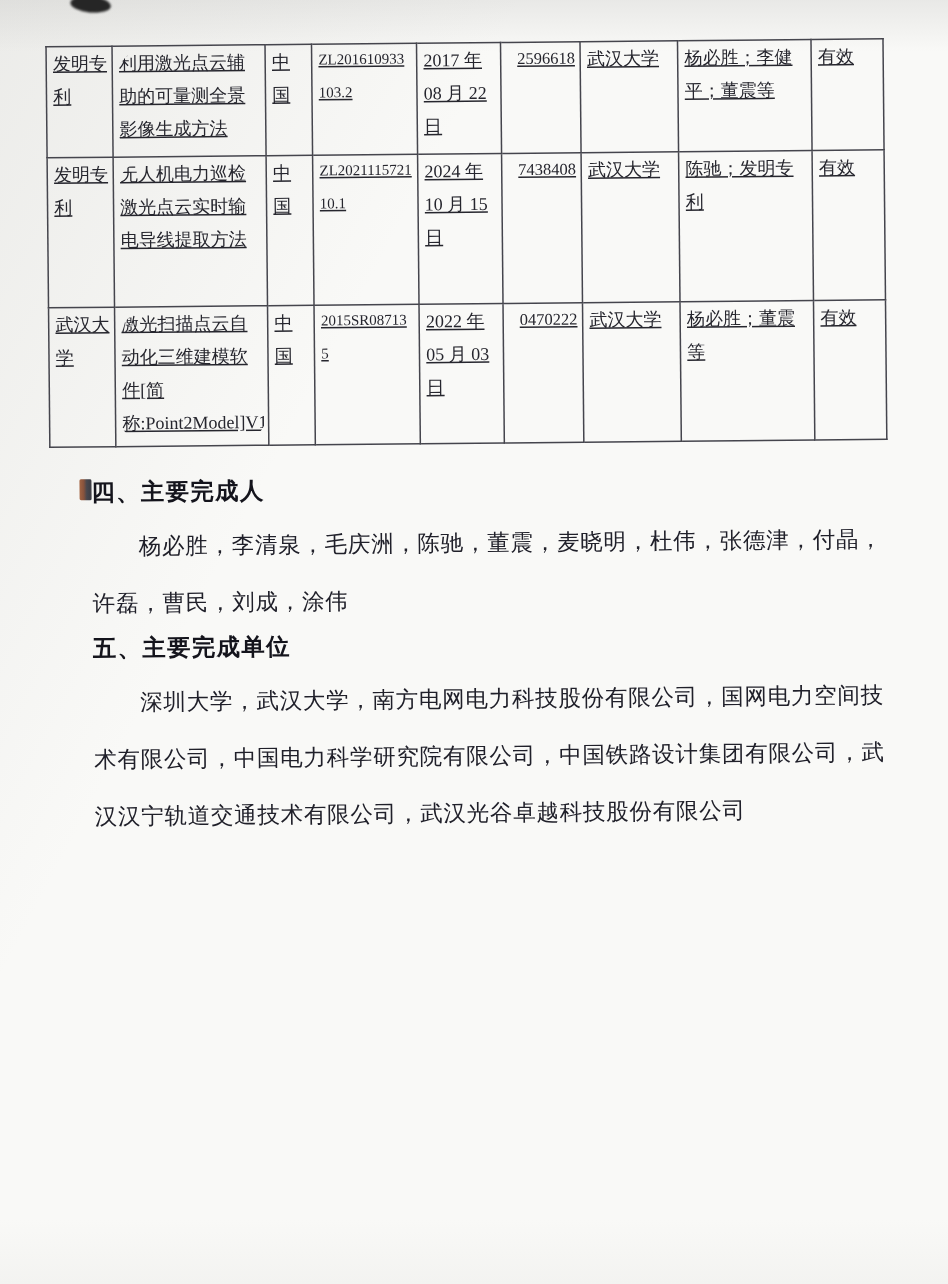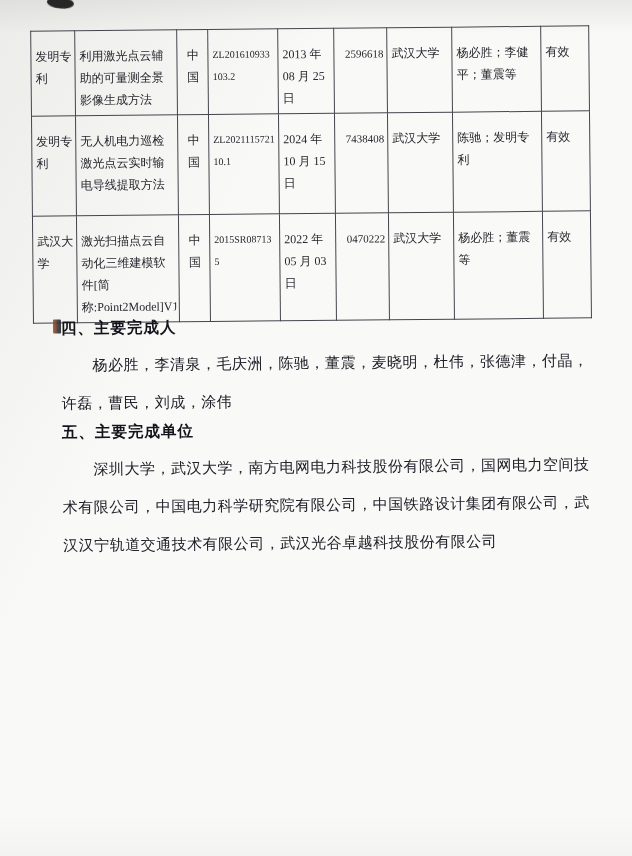--- a/index.html
+++ b/index.html
@@ -61,27 +61,28 @@
     width: 558px;
     border-collapse: collapse;
     table-layout: fixed;
     font-size: 12px;
     line-height: 22px;
     color: #26262e;
   }
   table.doc-table td {
     border: 1.6px solid #45454d;
     vertical-align: top;
-    padding: 14px 3px 4px 4px;
+    padding: 0 3px 4px 4px;
     overflow: hidden;
+    text-decoration: underline;
   }
   tr.r1 { height: 74px; }
   tr.r2 { height: 100px; }
   tr.r3 { height: 86px; }
-  td.c-country { text-align: center; padding-left: 2px; padding-right: 2px; border-radius: 11px; }
+  td.c-country { text-align: left; padding-left: 2px; padding-right: 2px; border-radius: 11px; }
   td.c-num {
     word-break: break-all;
     font-size: 10px;
     line-height: 22px;
     letter-spacing: 0;
   }
   td.c-cert { text-align: right; font-size: 11px; }
   td.c-name { padding-left: 5px; border-radius: 24px; }
   
   .sec {
@@ -129,21 +130,21 @@
         <col style="width:65px">
           <col style="width:89px">
           <col style="width:48px">
       </colgroup>
       <tbody>
         <tr class="r1">
           <td class="c-type">发明专利</td>
           <td class="c-name">利用激光点云辅助的可量测全景影像生成方法</td>
           <td class="c-country">中国</td>
           <td class="c-num">ZL201610933103.2</td>
-          <td class="c-date">2013 年 08 月 25 日</td>
+          <td class="c-date">2017 年 08 月 22 日</td>
           <td class="c-cert">2596618</td>
           <td class="c-owner">武汉大学</td>
           <td class="c-people">杨必胜；李健平；董震等</td>
           <td class="c-status">有效</td>
         </tr>
         <tr class="r2">
           <td class="c-type">发明专利</td>
           <td class="c-name">无人机电力巡检激光点云实时输电导线提取方法</td>
           <td class="c-country">中国</td>
           <td class="c-num">ZL202111572110.1</td>

